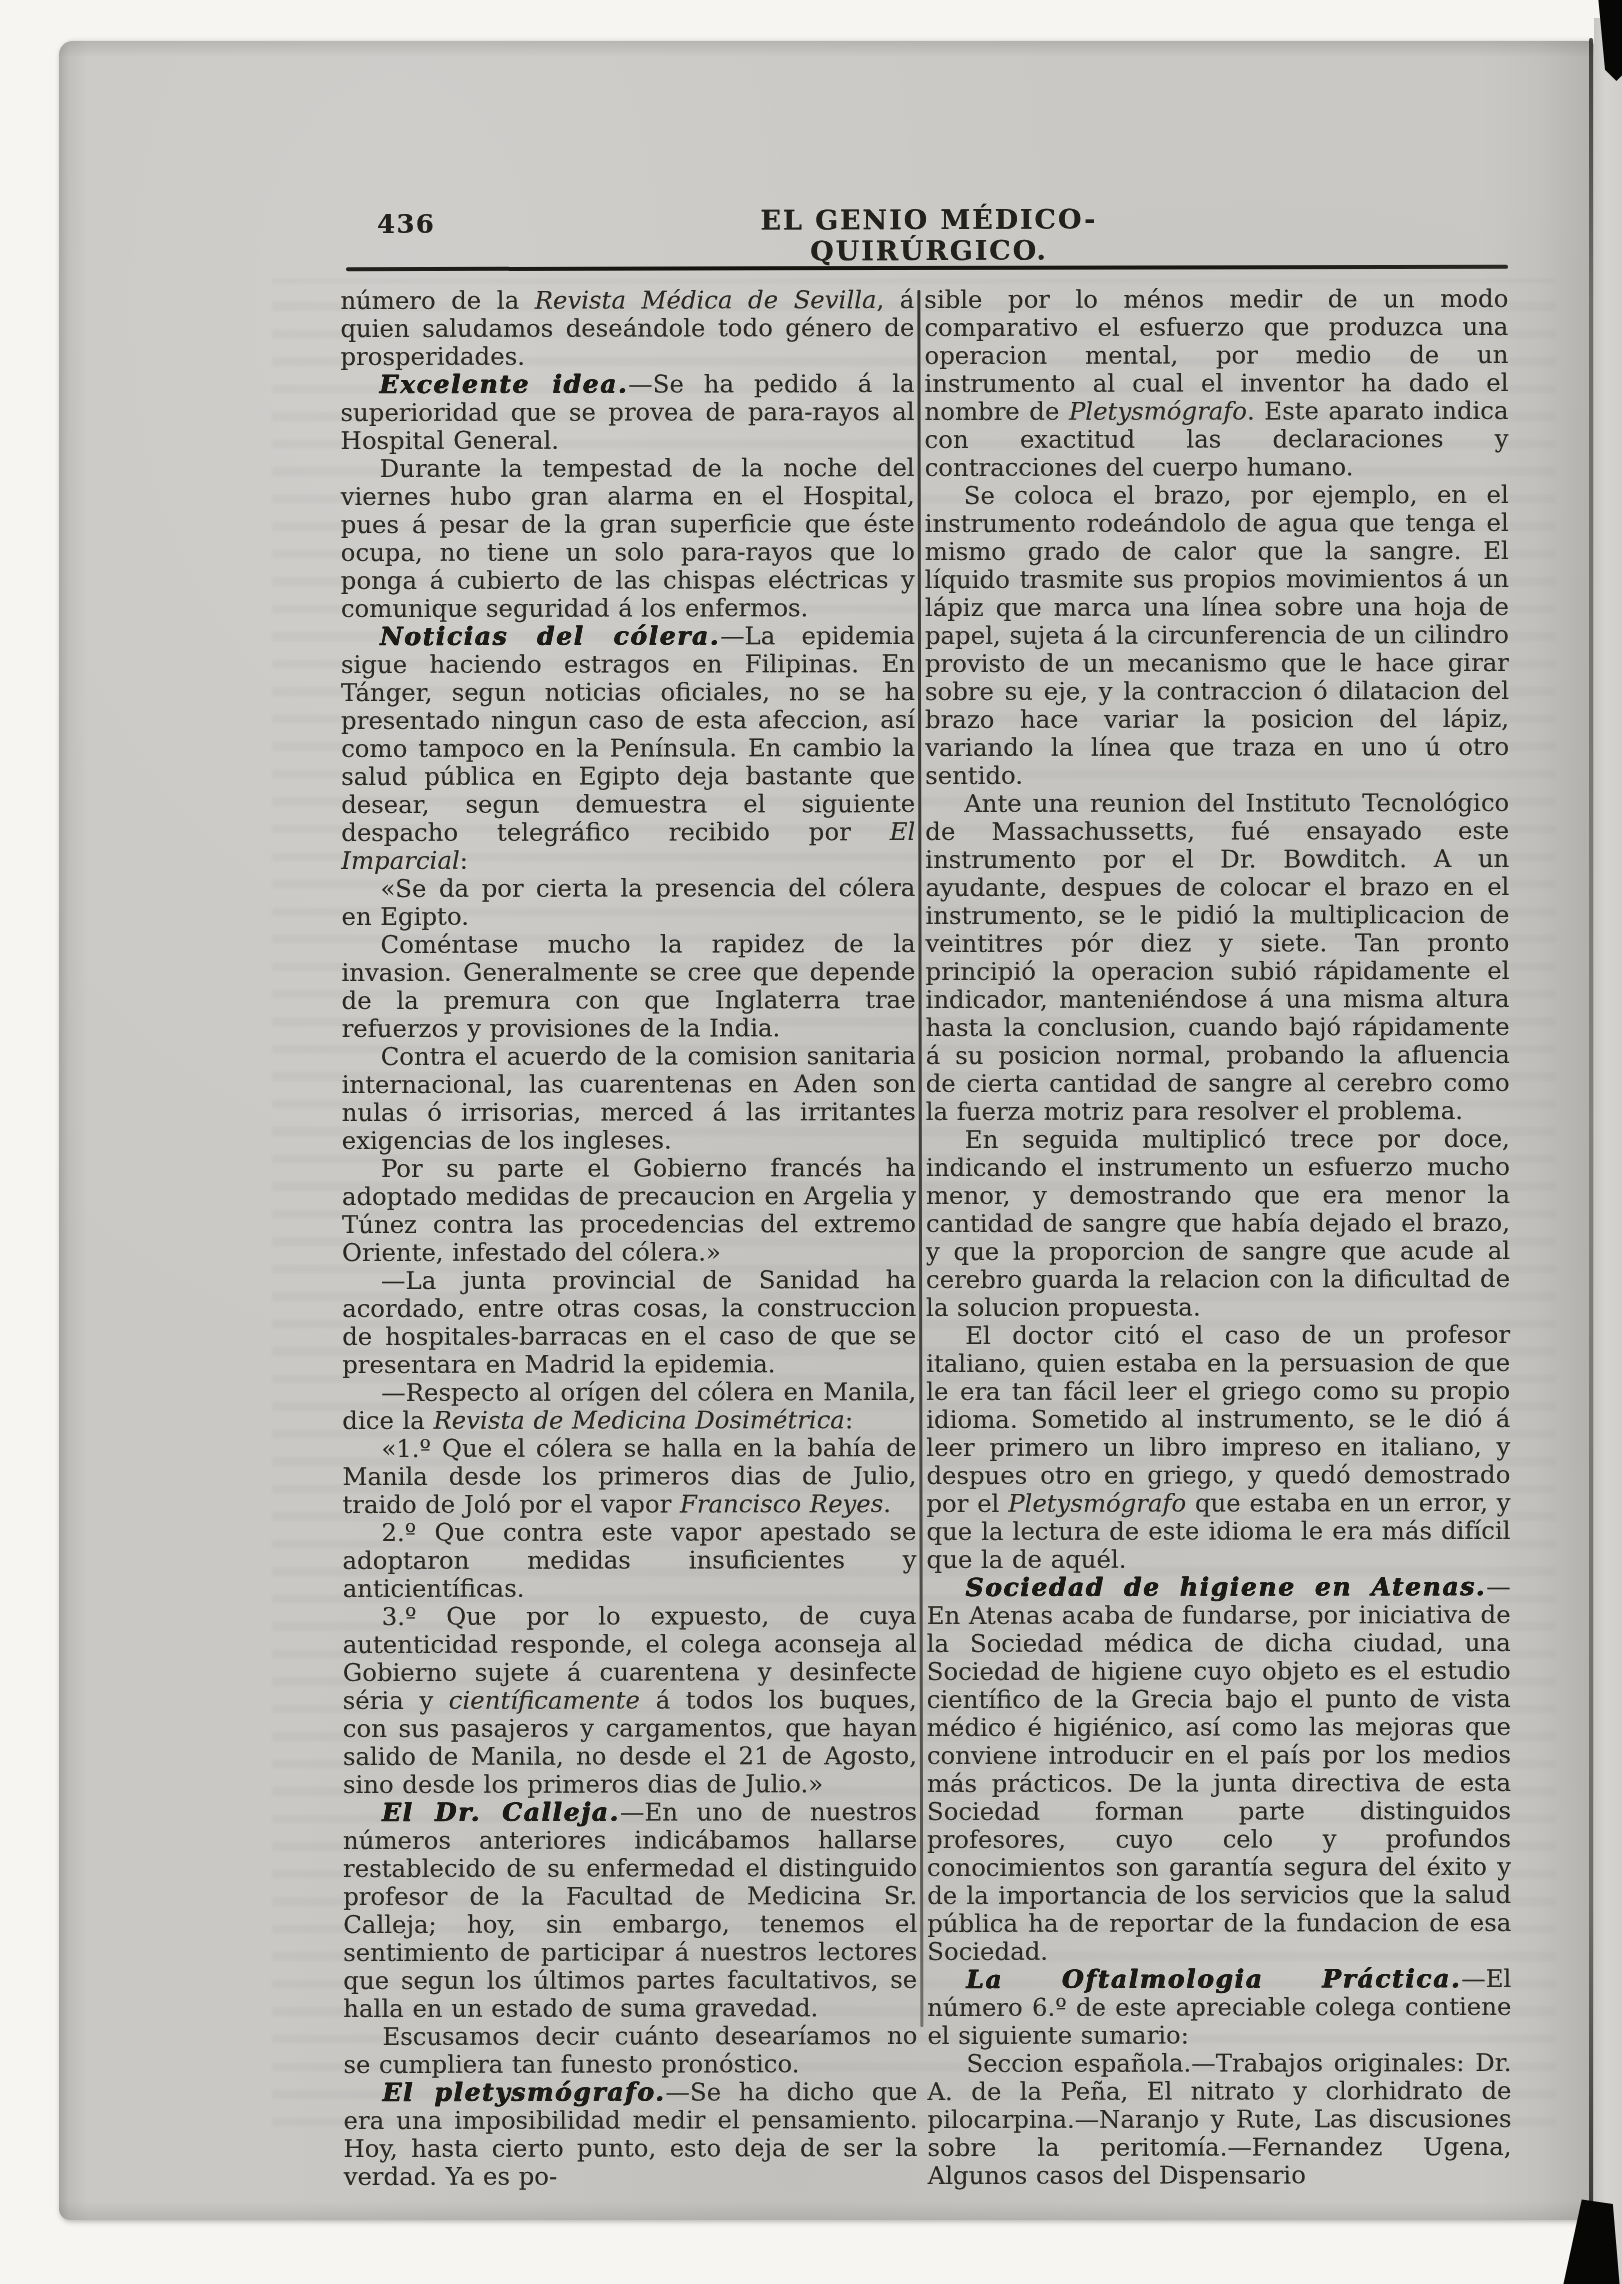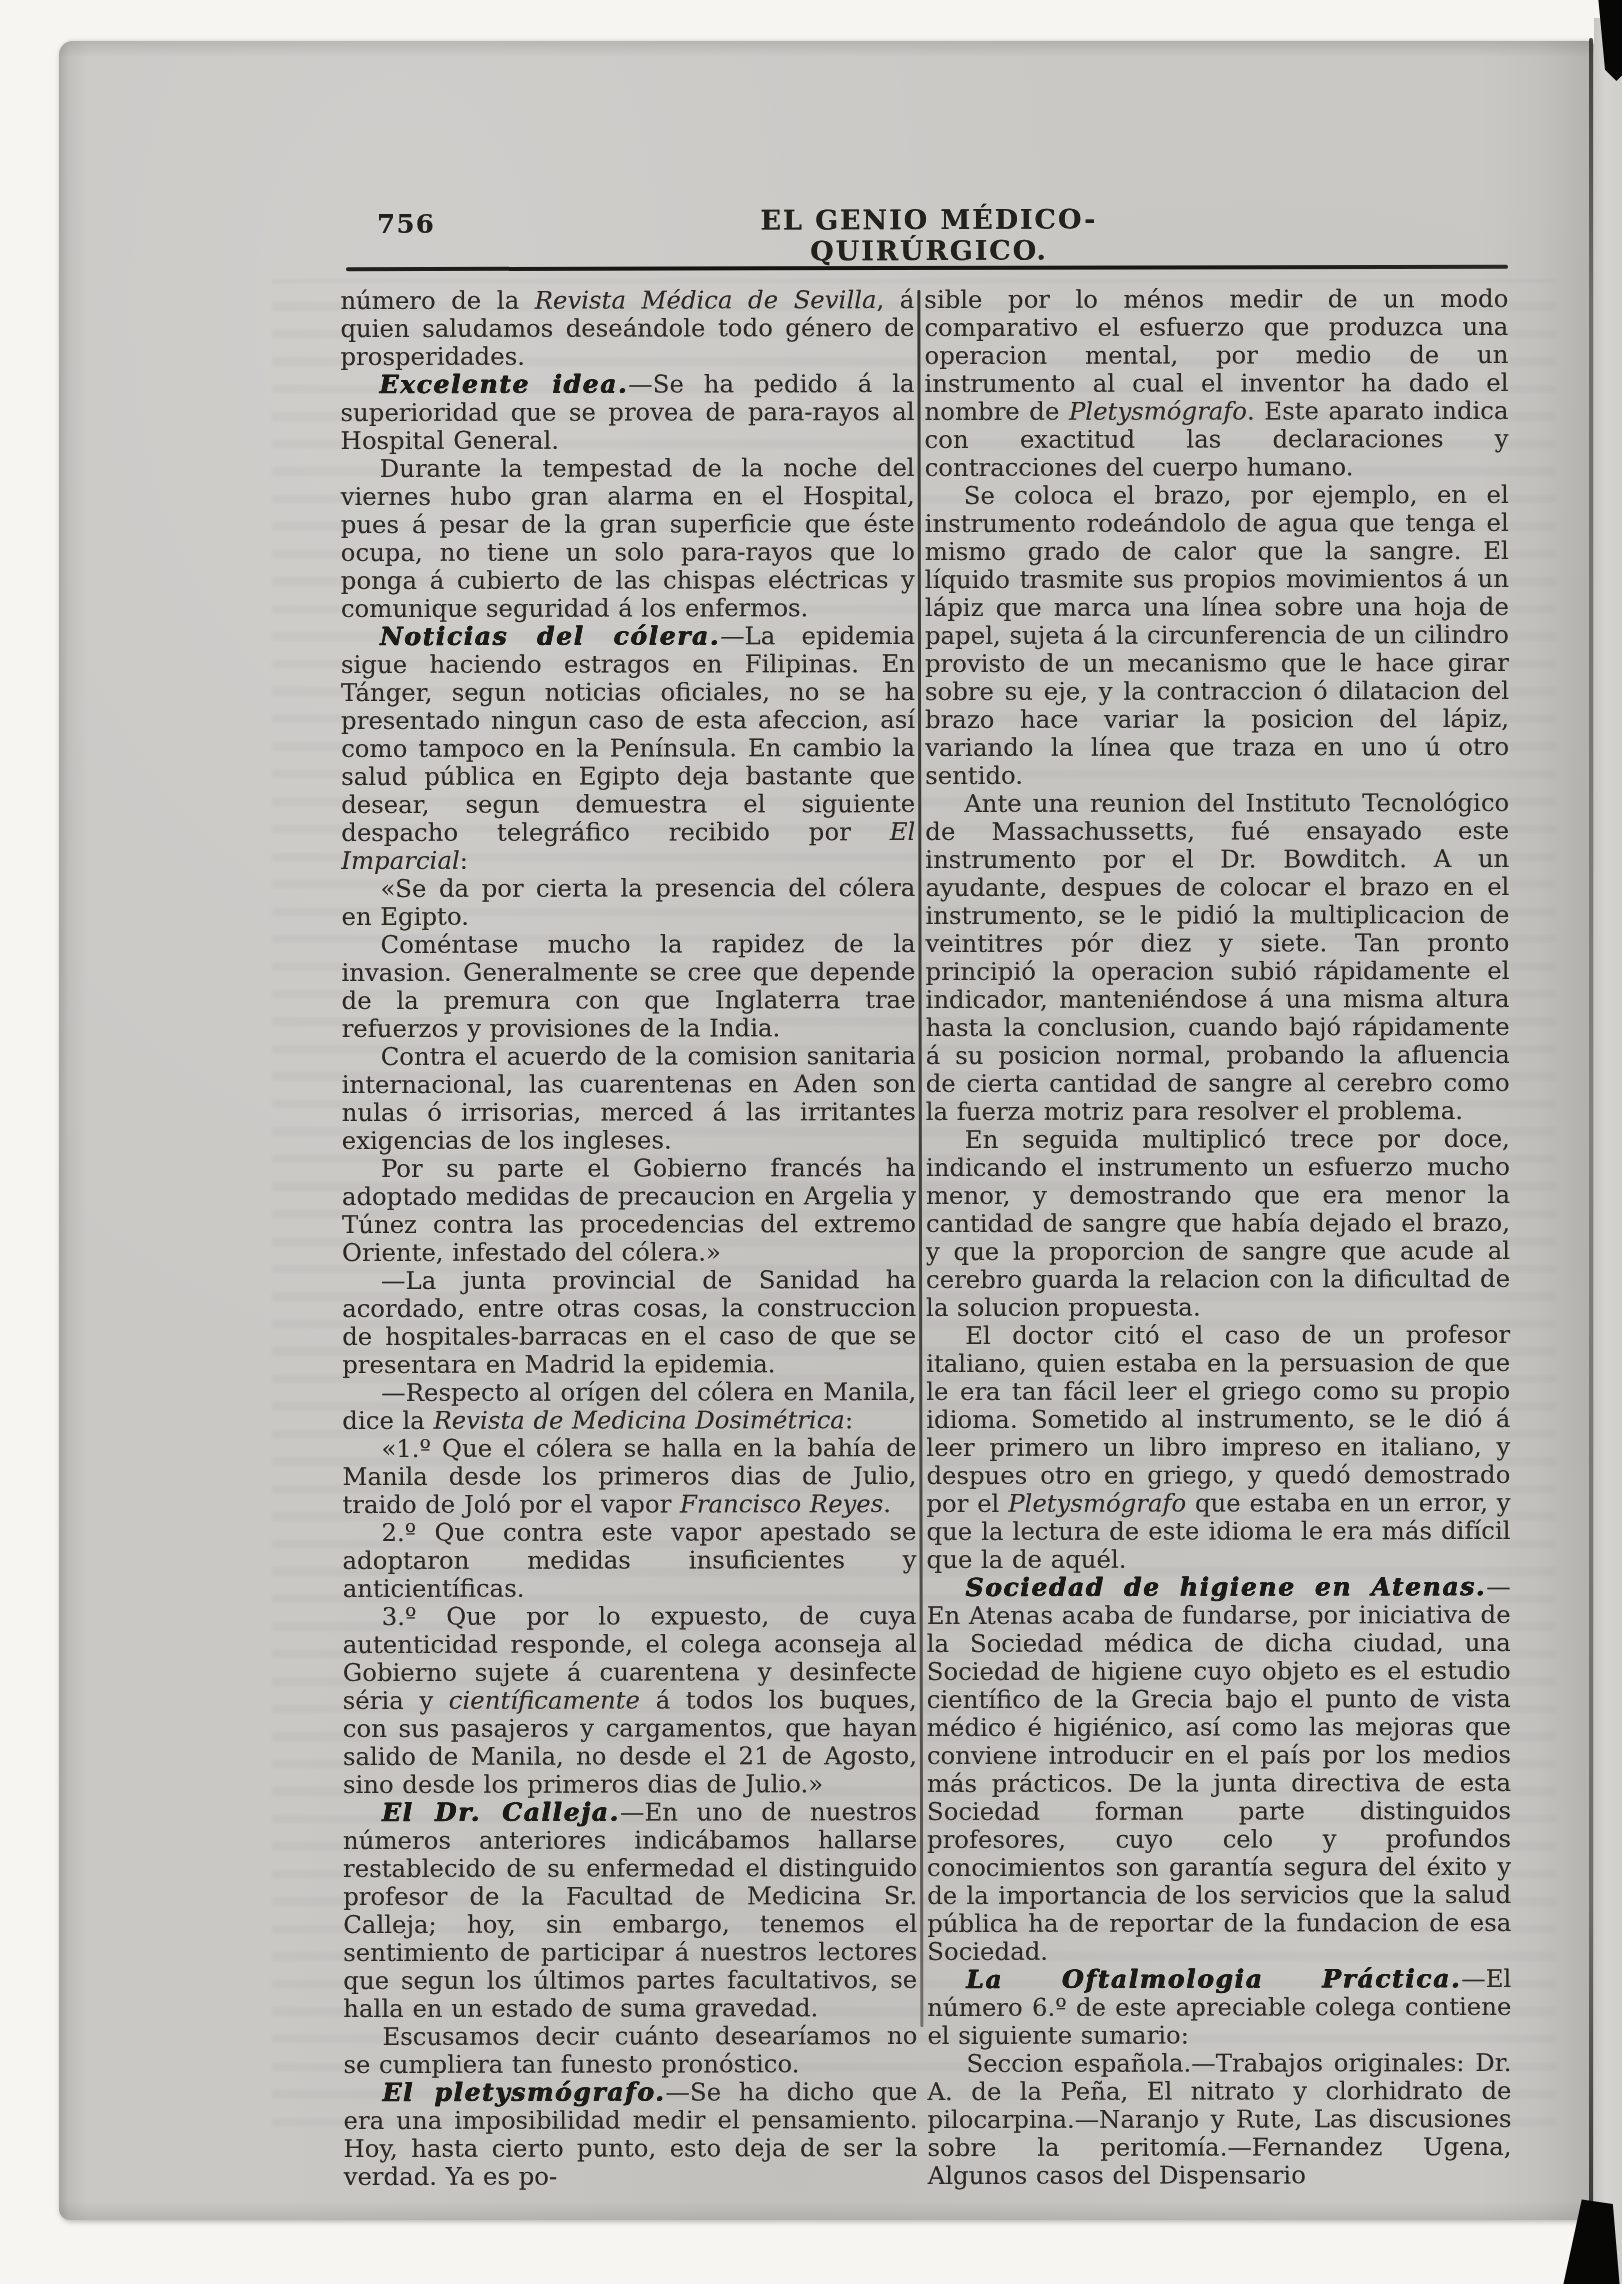--- a/index.html
+++ b/index.html
@@ -93,21 +93,21 @@
     clip-path:polygon(34% 4%, 85% 9%, 96% 100%, 4% 100%);
   }
 </style>
 </head>
 <body>
 
 <div class="scan">
 
   <div class="page">
 
-    <div class="page-number">756</div>
+    <div class="page-number">436</div>
 
     <div class="journal-title">EL GENIO MÉDICO-QUIRÚRGICO.</div>
 
     <div class="header-rule"></div>
 
     <div class="columns">
       <div class="col col-left">
           <p><span>número de la </span><span class="it">Revista Médica de Sevilla</span><span>, á quien saludamos deseándole todo género de prosperidades.</span></p>
           <p class="ind"><span class="head">Excelente idea.</span><span>—Se ha pedido á la superioridad que se provea de para-rayos al Hospital General.</span></p>
           <p class="ind"><span>Durante la tempestad de la noche del viernes hubo gran alarma en el Hospital, pues á pesar de la gran superficie que éste ocupa, no tiene un solo para-rayos que lo ponga á cubierto de las chispas eléctricas y comunique seguridad á los enfermos.</span></p>

